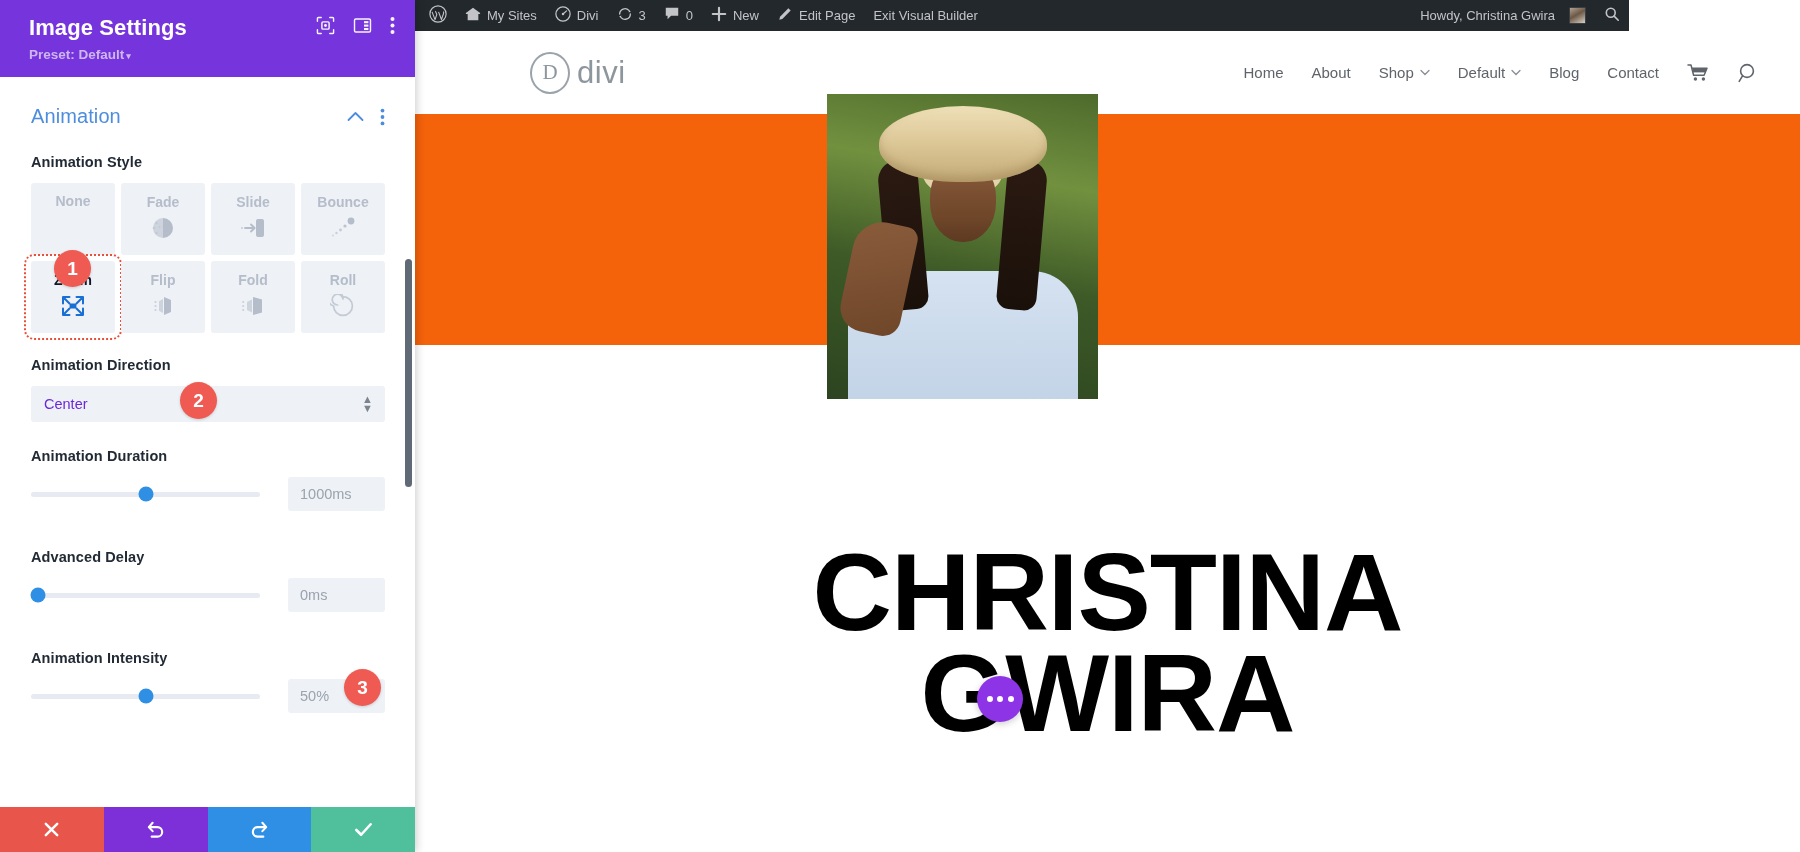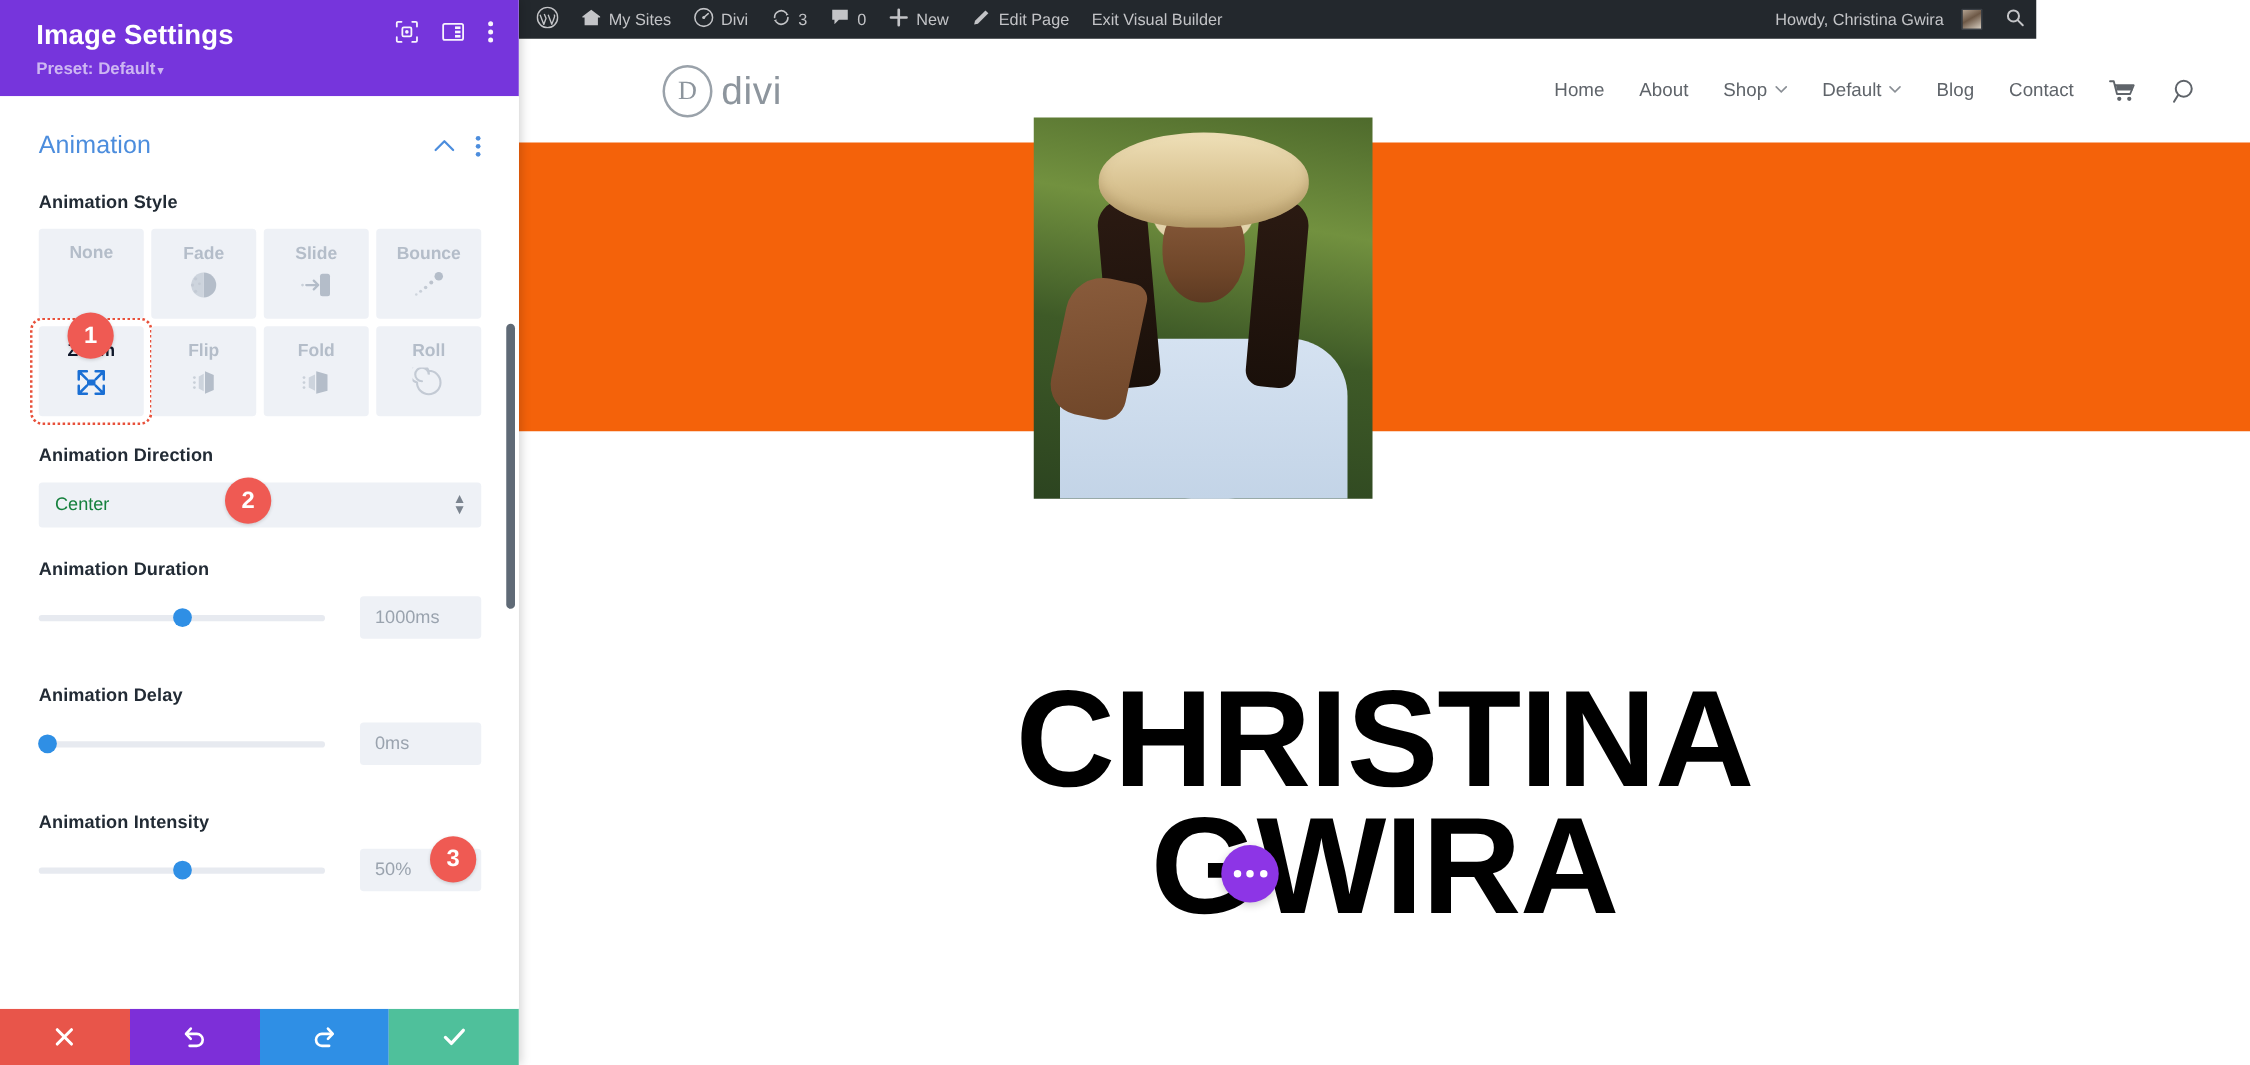--- a/index.html
+++ b/index.html
@@ -82,21 +82,21 @@
     justify-content: center; gap: 6px; cursor: pointer; position: relative;
   }
   .anim-cell .lbl { font-size: 14px; color: #b4bdc9; font-weight: 600; }
   .anim-cell.selected { outline: 2px dotted #e8503a; outline-offset: 5px; }
   .anim-cell.selected .lbl { color: #0f172a; }
 
   
   .select-wrap { position: relative; margin-bottom: 26px; }
   .select-box {
     background: #eef1f6; border: none; border-radius: 3px; height: 36px;
-    width: 100%; font-size: 14.5px; color: #15803d;
+    width: 100%; font-size: 14.5px; color: #6d28d9;
     padding: 0 30px 0 13px; font-family: "Liberation Sans", sans-serif;
     appearance: none; cursor: pointer;
   }
   .select-arrows {
     position: absolute; right: 12px; top: 50%; transform: translateY(-50%);
     pointer-events: none; color: #7b848f; font-size: 11px; line-height: 9px;
     text-align: center;
   }
 
   
@@ -563,21 +563,21 @@
         <div class="field-label">Animation Duration</div>
         <div class="slider-row">
           <div class="slider-track">
             <div class="slider-knob" id="knob-duration" style="left: 50%;"></div>
           </div>
           <div class="slider-val">1000ms</div>
         </div>
 
         <div class="gap-lg"></div>
 
-        <div class="field-label">Animation Delay</div>
+        <div class="field-label">Advanced Delay</div>
         <div class="slider-row">
           <div class="slider-track">
             <div class="slider-knob" id="knob-delay" style="left: 3%;"></div>
           </div>
           <div class="slider-val">0ms</div>
         </div>
 
         <div class="gap-lg"></div>
 
         <div class="field-label">Animation Intensity</div>

